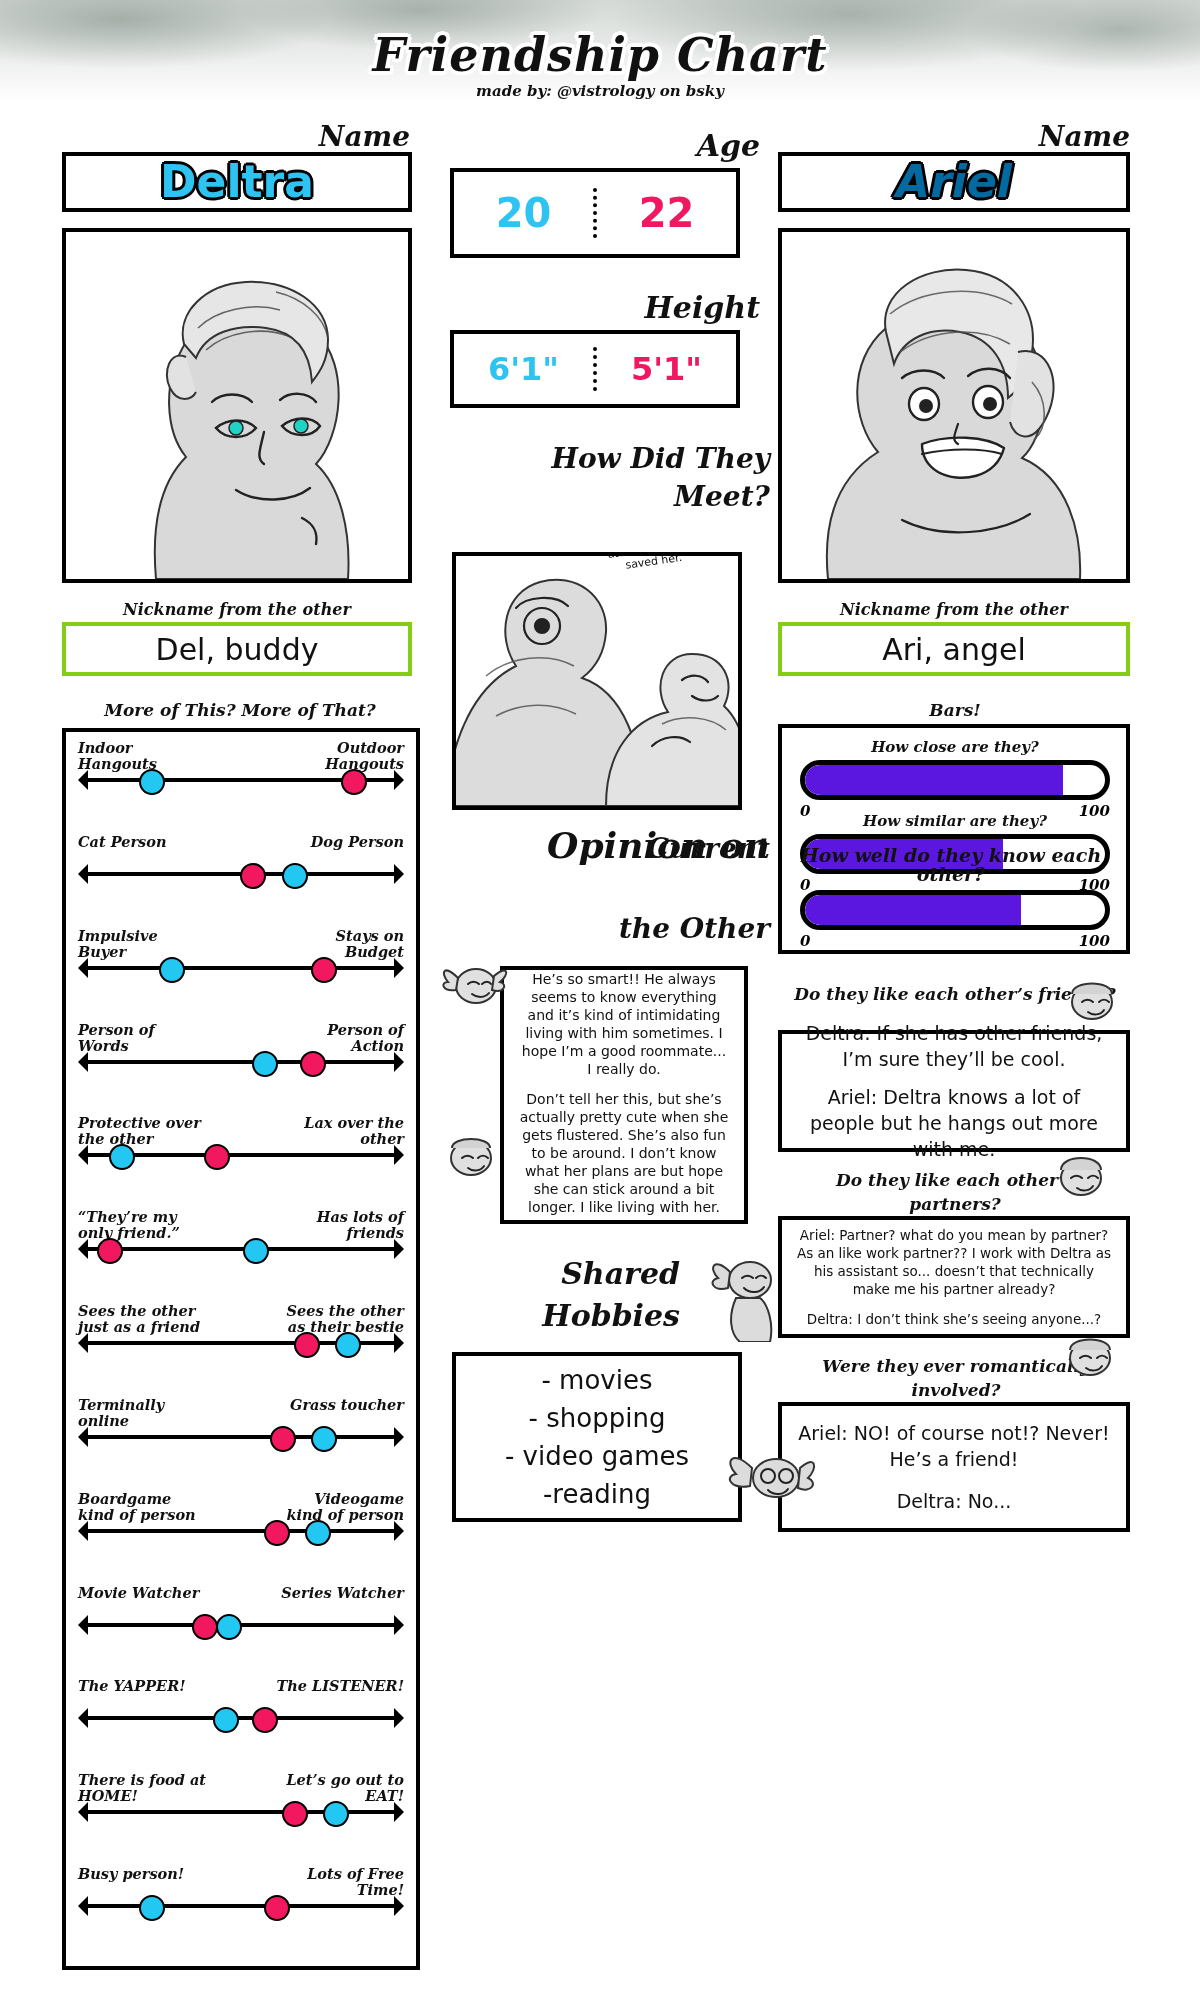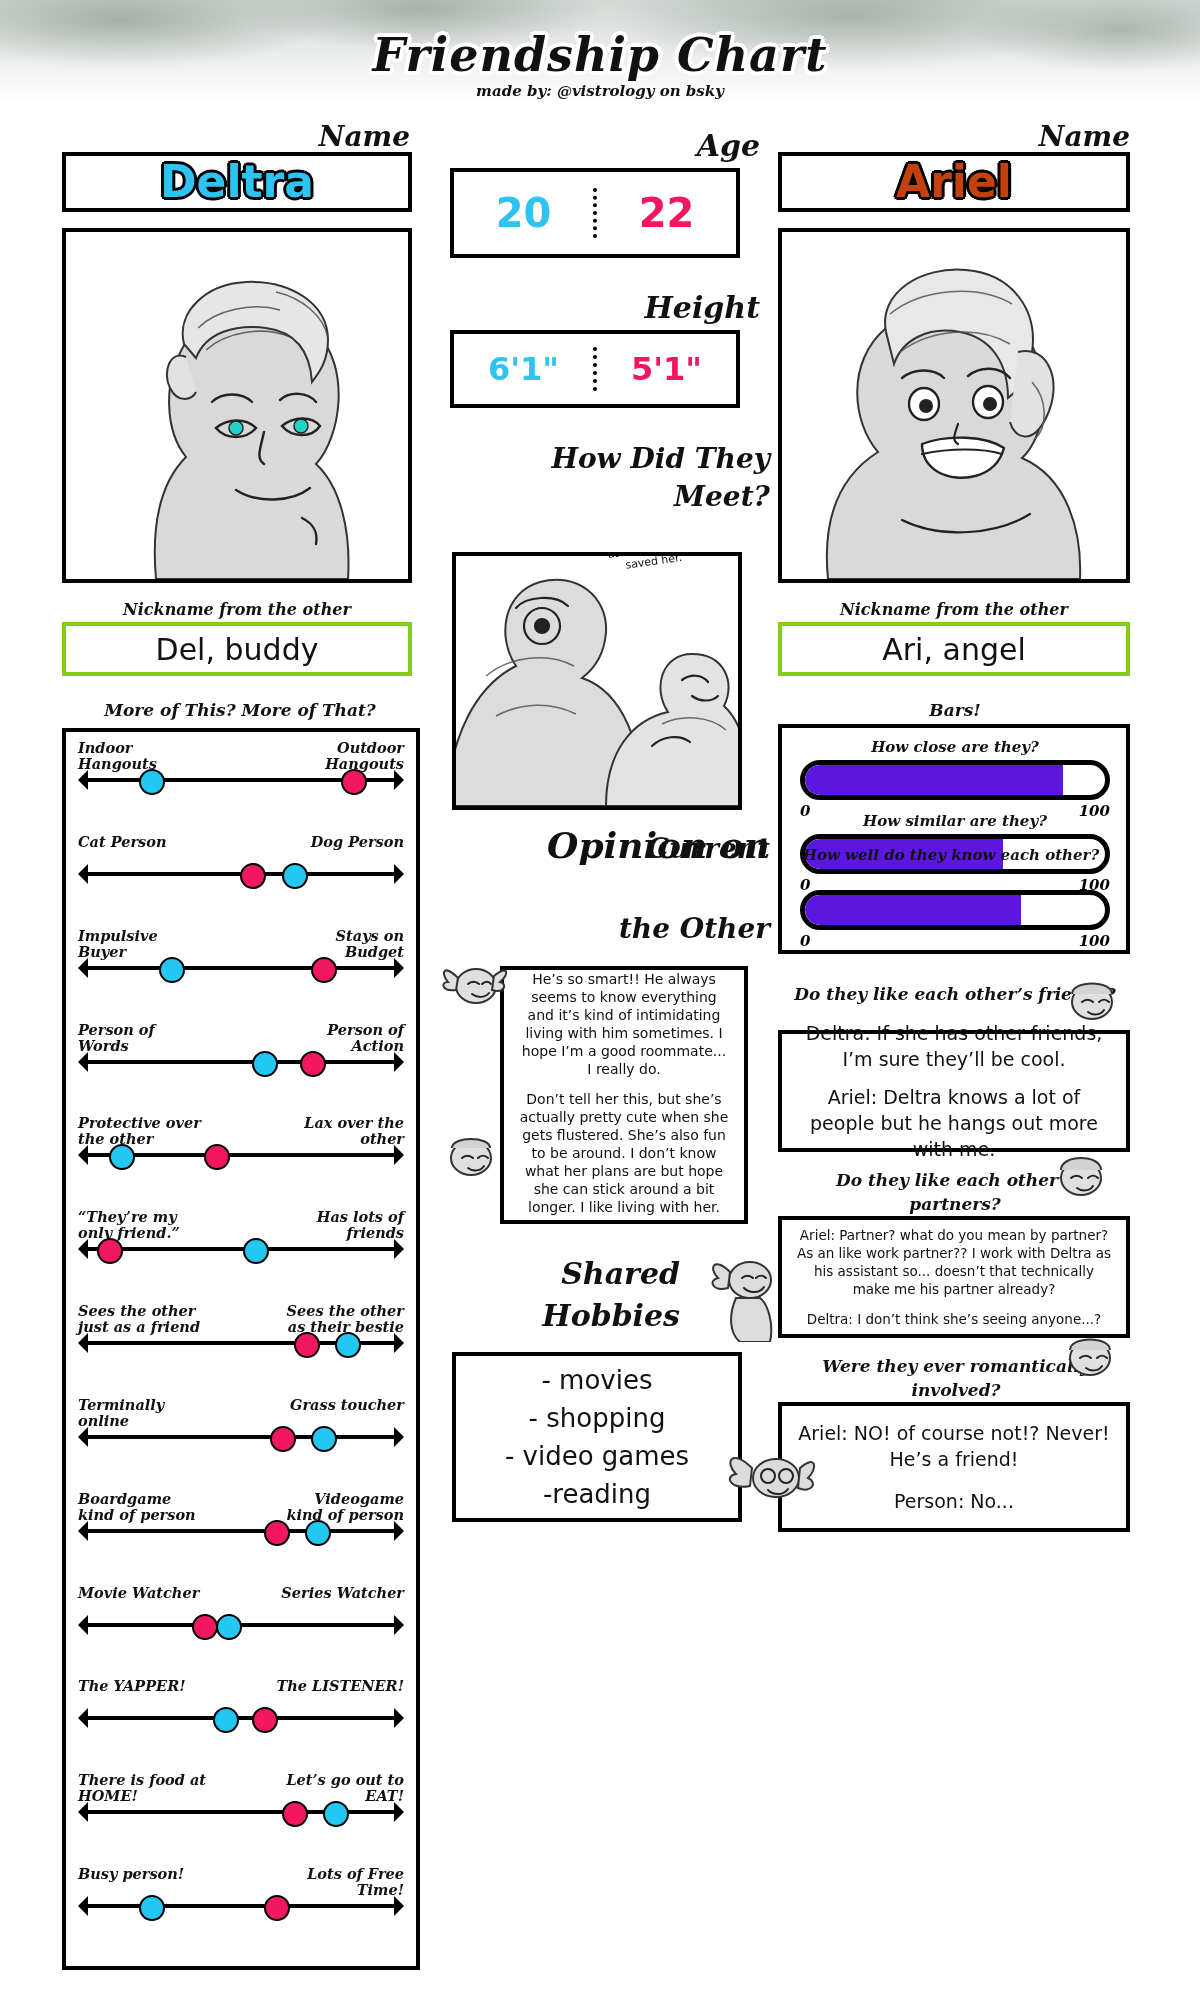--- a/index.html
+++ b/index.html
@@ -40,21 +40,21 @@
     font-weight:bold;font-style:italic;color:#111;text-align:right;
   }
   .box{border:4px solid #000;background:#fff;box-sizing:border-box;}
   .namebox{border:4px solid #000;background:#fff;box-sizing:border-box;display:flex;align-items:center;justify-content:center;}
   .nametext{
     font-family:"DejaVu Sans", sans-serif;
     font-weight:bold;font-size:44px;line-height:1;
     -webkit-text-stroke:0;
   }
   .name-d{color:#2ec3f0;text-shadow:-2px -2px 0 #000,2px -2px 0 #000,-2px 2px 0 #000,2px 2px 0 #000,0 3px 0 #000,0 -3px 0 #000,3px 0 0 #000,-3px 0 0 #000;}
-  .name-a{color:#c2410c;text-shadow:-2px -2px 0 #000,2px -2px 0 #000,-2px 2px 0 #000,2px 2px 0 #000,0 3px 0 #000,0 -3px 0 #000,3px 0 0 #000,-3px 0 0 #000;}
+  .name-a{color:#0369a1;text-shadow:-2px -2px 0 #000,2px -2px 0 #000,-2px 2px 0 #000,2px 2px 0 #000,0 3px 0 #000,0 -3px 0 #000,3px 0 0 #000,-3px 0 0 #000;font-style:italic;}
   .statbox{border:4px solid #000;box-sizing:border-box;display:flex;align-items:center;}
   .statbox .half{flex:1;text-align:center;font-family:"DejaVu Sans", sans-serif;font-weight:bold;font-size:40px;}
   .vdots{width:0;border-left:4px dotted #000;height:62%;}
   .c-blue{color:#2ec3f0;}
   .c-pink{color:#f2185f;}
   .plainbox{border:4px solid #84cc16;background:#fff;box-sizing:border-box;display:flex;align-items:center;justify-content:center;
     font-family:"DejaVu Sans", sans-serif;font-size:30px;color:#111;}
   .smalllabel{font-family:"DejaVu Serif", serif;font-weight:bold;font-style:italic;font-size:16px;text-align:center;color:#111;}
 
   
@@ -410,21 +410,21 @@
     <div class="bar-outer" style="margin-top:4px;">
       <div class="bar-fill" id="bar1" style="width: 66%;"></div>
     </div>
     <div class="bar-scale">
       <span>0</span>
       <span>100</span>
     </div>
   </div>
 
   <div style="position:absolute;left:800px;top:886px;width:310px;">
-    <div class="smalllabel" style="font-size:15px;position:absolute;top:-40px;width:302px;line-height:19px;">How well do they know each other?</div>
+    <div class="smalllabel" style="font-size:19px;position:absolute;top:-40px;width:302px;line-height:19px;">How well do they know each other?</div>
     <div class="bar-outer" style="margin-top:4px;">
       <div class="bar-fill" id="bar2" style="width: 72%;"></div>
     </div>
     <div class="bar-scale">
       <span>0</span>
       <span>100</span>
     </div>
   </div>
 
   <div class="smalllabel" style="position:absolute;left:790px;top:982px;width:330px;font-size:17px;line-height:24px;">Do they like each other’s friends?</div>
@@ -435,21 +435,21 @@
 
   <div class="smalllabel" style="position:absolute;left:790px;top:1168px;width:330px;font-size:17px;line-height:24px;">Do they like each other’s partners?</div>
   <div class="txtbox qa-small" style="position:absolute;left:778px;top:1216px;width:352px;height:122px;display:flex;flex-direction:column;justify-content:center;gap:12px;">
     <div>Ariel: Partner? what do you mean by partner? As an like work partner?? I work with Deltra as his assistant so... doesn’t that technically make me his partner already?</div>
     <div>Deltra: I don’t think she’s seeing anyone...?</div>
   </div>
 
   <div class="smalllabel" style="position:absolute;left:786px;top:1354px;width:340px;font-size:17px;line-height:24px;">Were they ever romantically involved?</div>
   <div class="txtbox qa" style="position:absolute;left:778px;top:1402px;width:352px;height:130px;display:flex;flex-direction:column;justify-content:center;gap:16px;">
     <div>Ariel: NO! of course not!? Never! He’s a friend!</div>
-    <div>Person: No...</div>
+    <div>Deltra: No...</div>
   </div>
 
   <svg class="sk" style="left:1060px;top:972px;" width="64" height="56" viewBox="0 0 64 56">
     <g fill="#e0e0e0" stroke="#333" stroke-width="2">
         <ellipse cx="32" cy="30" rx="20" ry="17"></ellipse>
         <path d="M12 22 C12 8 52 8 52 22" fill="#d3d3d3"></path>
       </g>
     <g fill="none" stroke="#222" stroke-width="2" stroke-linecap="round">
         <path d="M22 30 C25 27 30 27 33 30"></path>
         <path d="M39 30 C42 27 46 27 49 30"></path>

